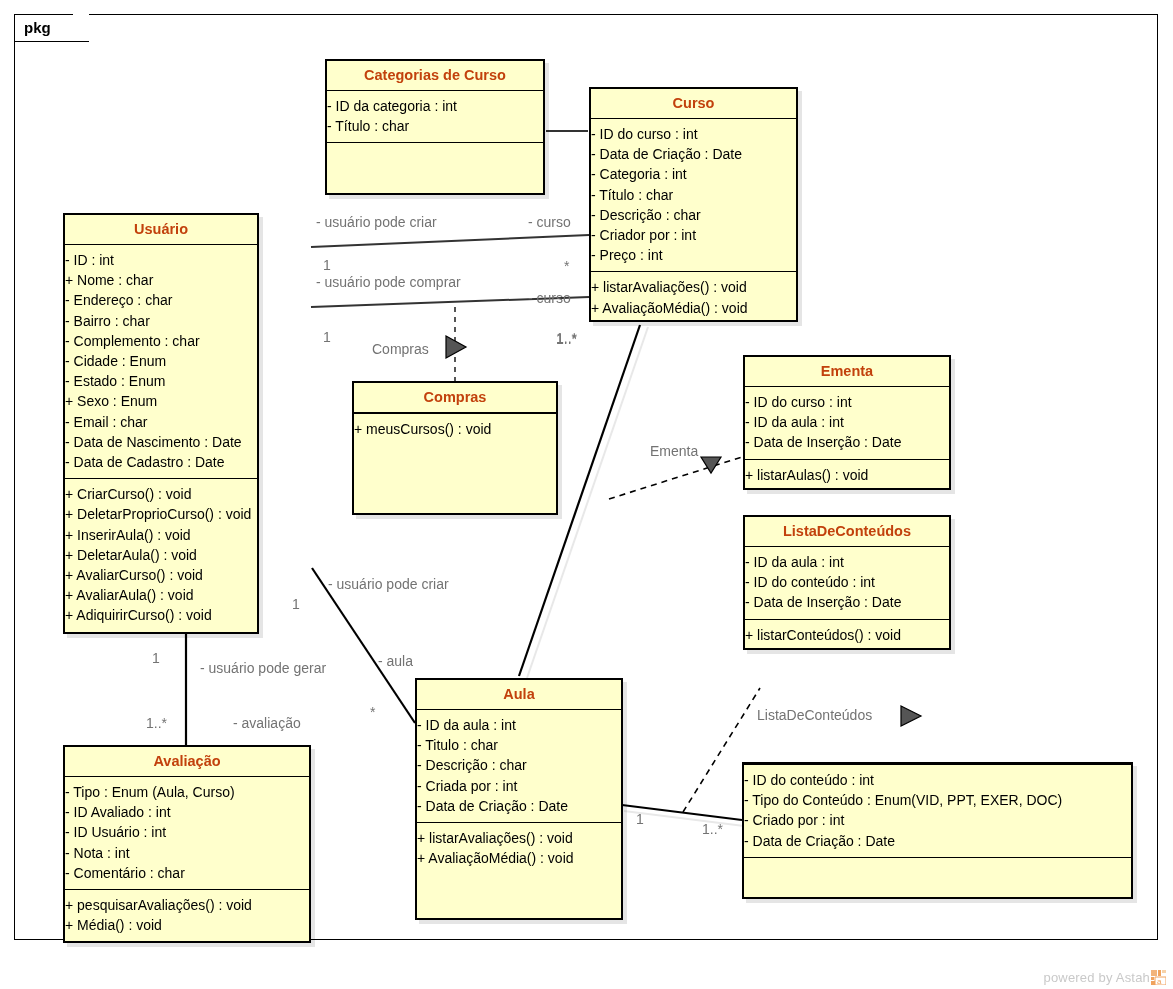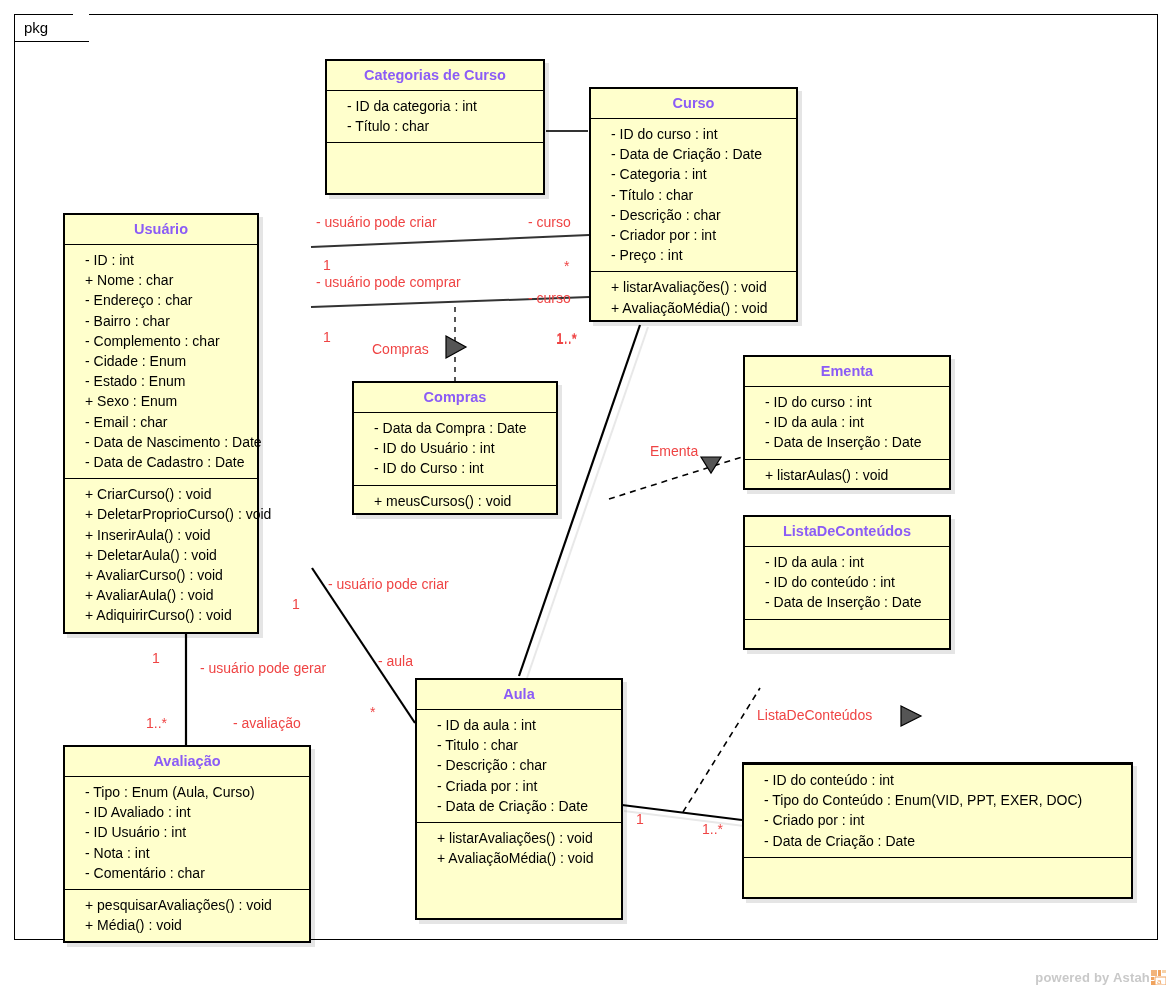--- a/index.html
+++ b/index.html
@@ -8,43 +8,43 @@
 
   #canvas{position:absolute;left:0;top:0;width:1173px;height:989px;}
 
   
   .pkg-frame{position:absolute;left:14px;top:14px;width:1144px;height:926px;
              border:1px solid #000;background:transparent;box-sizing:border-box;}
   .pkg-tab{position:absolute;left:14px;top:14px;width:60px;height:28px;
            border:1px solid #000;border-right:none;background:#fff;box-sizing:border-box;}
   .pkg-tab-clip{position:absolute;left:73px;top:14px;width:16px;height:28px;
                 background:#fff;border-bottom:1px solid #000;box-sizing:border-box;}
-  .pkg-label{position:absolute;left:24px;top:19px;font-size:15px;font-weight:normal;color:#000;}
+  .pkg-label{position:absolute;left:24px;top:19px;font-size:15px;font-weight:bold;color:#000;}
 
   
   .uml-class{position:absolute;background:#ffffcc;border:2px solid #000;
              box-sizing:border-box;box-shadow:4px 4px 0 rgba(0,0,0,0.10);}
-  .uml-name{text-align:center;font-size:14.5px;font-weight:bold;color:#8b5cf6;
+  .uml-name{text-align:center;font-size:14.5px;font-weight:bold;color:#c2410c;
             padding:6px 6px 6px 6px;line-height:17px;}
   .uml-sep{border-top:1px solid #000;}
-  .uml-compartment{padding:5px 8px 6px 20px;}
+  .uml-compartment{padding:5px 8px 6px 0;}
   .uml-compartment div{font-size:14px;line-height:20.2px;color:#000;white-space:nowrap;}
   .uml-compartment.empty{height:14px;padding:3px 8px;}
 
   
   svg.links{position:absolute;left:0;top:0;width:1173px;height:989px;
             pointer-events:none;overflow:visible;}
 
   
-  .lbl{position:absolute;font-size:14px;color:#ef4444;white-space:nowrap;line-height:16px;text-align:right;}
+  .lbl{position:absolute;font-size:14px;color:#737373;white-space:nowrap;line-height:16px;text-align:right;}
   .lbl.mult{font-size:14px;}
 
   
   .astah{position:absolute;right:7px;bottom:4px;display:flex;align-items:center;gap:1px;}
-  .astah-text{font-size:13px;font-weight:bold;color:#c9c9c9;letter-spacing:.2px;}
+  .astah-text{font-size:13px;font-weight:normal;color:#c9c9c9;letter-spacing:.2px;}
   .astah-mark{width:15px;height:15px;position:relative;display:inline-block;}
 </style>
 </head>
 <body>
 
 <div id="canvas">
 
   <div class="pkg-frame"></div>
   <div class="pkg-tab"></div>
   <div class="pkg-tab-clip"></div>
@@ -137,25 +137,20 @@
       <div>+ DeletarAula() : void</div>
       <div>+ AvaliarCurso() : void</div>
       <div>+ AvaliarAula() : void</div>
       <div>+ AdiquirirCurso() : void</div>
     </div>
   </div>
 
   <div class="uml-class" style="left:352px;top:381px;width:206px;height:134px;">
     <div class="uml-name">Compras</div>
     <div class="uml-sep"></div>
-    <div class="uml-compartment">
-      <div>- Data da Compra : Date</div>
-      <div>- ID do Usuário : int</div>
-      <div>- ID do Curso : int</div>
-    </div>
     <div class="uml-sep"></div>
     <div class="uml-compartment">
       <div>+ meusCursos() : void</div>
     </div>
   </div>
 
   <div class="uml-class" style="left:743px;top:355px;width:208px;height:135px;">
     <div class="uml-name">Ementa</div>
     <div class="uml-sep"></div>
     <div class="uml-compartment">
@@ -171,20 +166,23 @@
 
   <div class="uml-class" style="left:743px;top:515px;width:208px;height:135px;">
     <div class="uml-name">ListaDeConteúdos</div>
     <div class="uml-sep"></div>
     <div class="uml-compartment">
       <div>- ID da aula : int</div>
       <div>- ID do conteúdo : int</div>
       <div>- Data de Inserção : Date</div>
     </div>
     <div class="uml-sep"></div>
+    <div class="uml-compartment">
+      <div>+ listarConteúdos() : void</div>
+    </div>
   </div>
 
   <div class="uml-class" style="left:415px;top:678px;width:208px;height:242px;">
     <div class="uml-name">Aula</div>
     <div class="uml-sep"></div>
     <div class="uml-compartment">
       <div>- ID da aula : int</div>
       <div>- Titulo : char</div>
       <div>- Descrição : char</div>
       <div>- Criada por : int</div>

